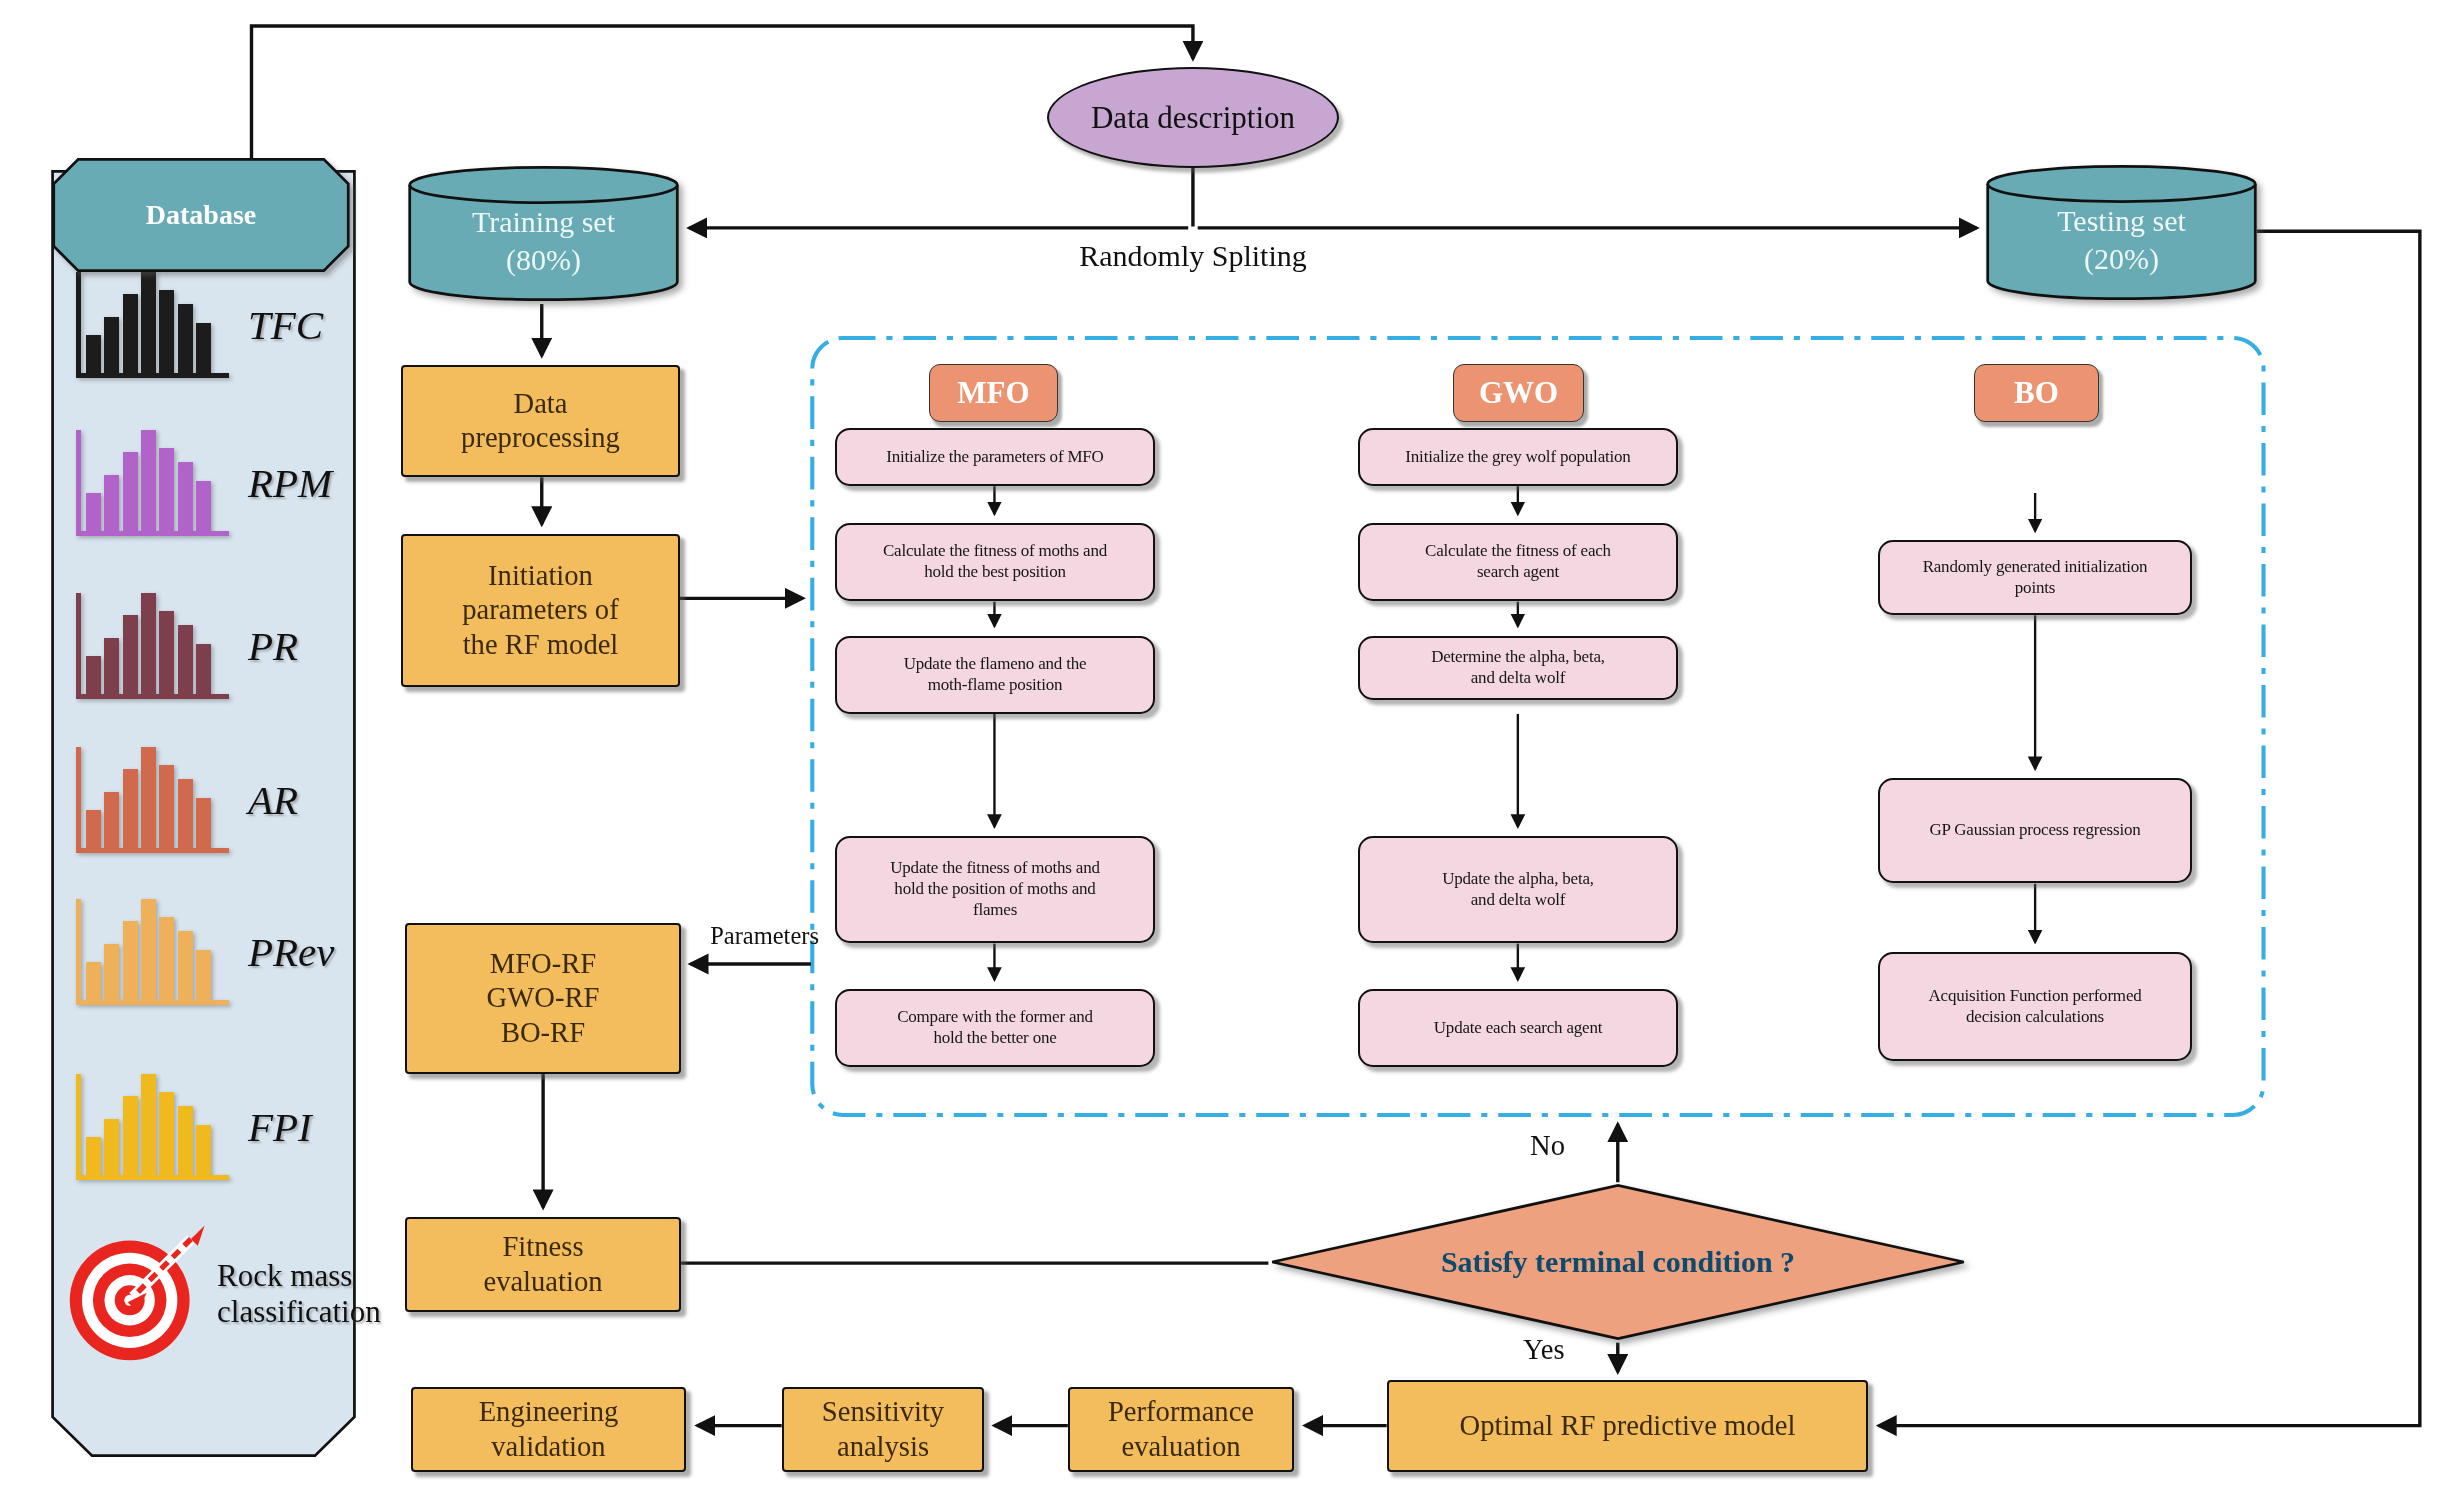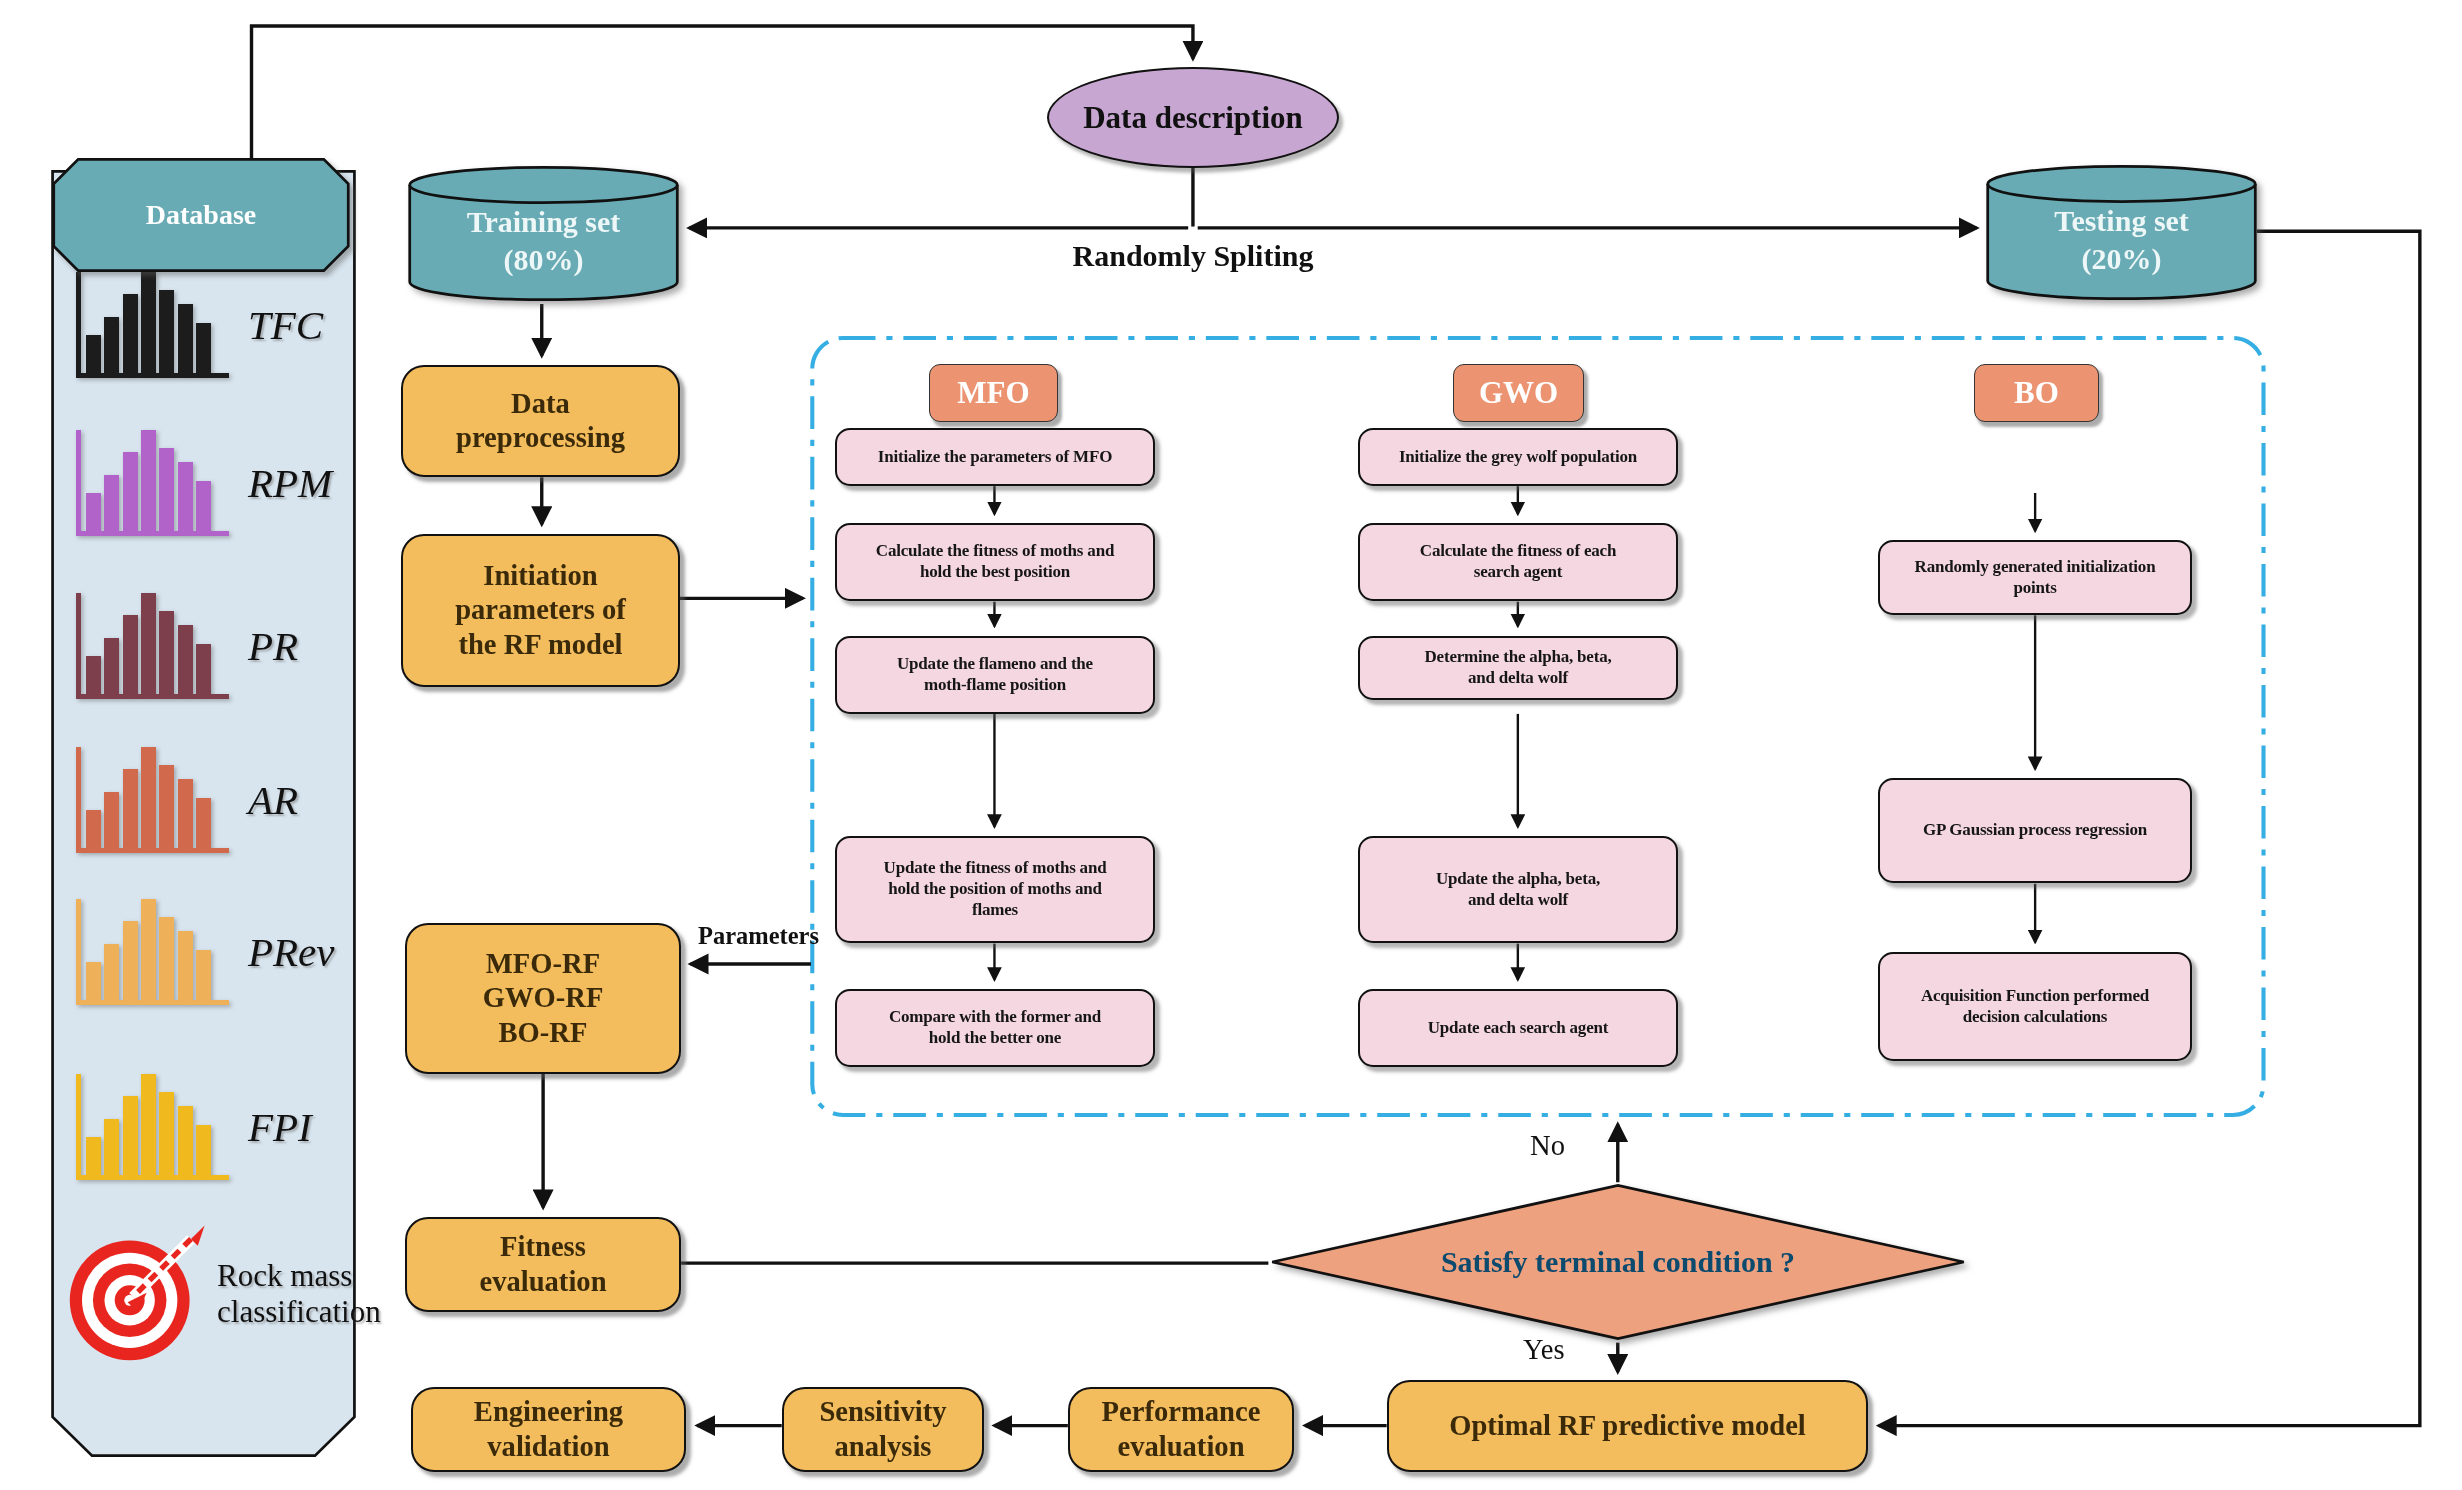--- a/index.html
+++ b/index.html
@@ -2,21 +2,21 @@
 <html style="font-size:11px"><head>
 <meta charset="utf-8">
 <style>
   html,body{margin:0;padding:0;background:#fff;}
   #canvas{position:relative;width:2462px;height:1491px;background:#fff;overflow:hidden;
           font-family:"Liberation Serif","DejaVu Serif",serif;color:#111;}
   #connectors{position:absolute;left:0;top:0;z-index:1;}
   .ln{stroke:#111;stroke-width:5;fill:none;}
   .ln2{stroke:#111;stroke-width:3.5;fill:none;}
   .abs{position:absolute;box-sizing:border-box;}
-  .txt{white-space:pre-line;text-align:center;font-weight:bold;}
+  .txt{white-space:pre-line;text-align:center;}
   
   #sidebar{left:51px;top:170px;width:305px;height:1287px;z-index:2;}
   #sidebar > svg{position:absolute;left:0;top:0;}
   #db-header{left:52px;top:158px;width:298px;height:114px;z-index:3;display:flex;align-items:center;justify-content:center;}
   #db-header .cap{position:relative;z-index:2;color:#fff;font-size:28px;font-weight:bold;}
   #db-header > svg{position:absolute;left:0;top:0;filter:drop-shadow(4.1px 4.8px 2.7px rgba(90,90,90,.45));}
   .featrow{position:absolute;left:24.5px;display:flex;align-items:center;gap:19px;z-index:3;}
   .hist{width:139px;height:101px;border-left:5.4px solid var(--c,#222);border-bottom:5.4px solid var(--c,#222);
         display:flex;align-items:flex-end;gap:3.4px;padding:0 4.1px 0 5.4px;filter:drop-shadow(2.7px 2.7px 2px rgba(90,90,90,.45));}
   .hist i{display:block;width:15px;background:var(--c,#222);}
@@ -28,21 +28,21 @@
   #target-row{position:absolute;left:13.6px;top:1052px;display:flex;align-items:center;gap:9.5px;z-index:3;}
   #target-row .featlabel{font-style:normal;font-size:31px;line-height:1.15;white-space:pre-line;text-align:left;}
   
   .cyl{z-index:2;}
   .cyl > svg{position:absolute;left:0;top:0;filter:drop-shadow(4.8px 4.8px 3.4px rgba(90,90,90,.5));}
   .cyl .cap{position:absolute;left:0;top:23px;width:100%;height:109px;display:flex;align-items:center;justify-content:center;
             color:#eef7f7;font-size:30px;line-height:1.25;z-index:2;}
   #ellipse{left:1047px;top:67px;width:292px;height:101px;background:#c8a6d2;border:2.7px solid #111;border-radius:50%;
            display:flex;align-items:center;justify-content:center;font-size:31px;z-index:2;
            box-shadow:4.1px 4.8px 3.4px rgba(90,90,90,.45);}
-  .obox{background:#f3bc5c;border:2.7px solid #111;border-radius:23px;color:#3a2a0a;
+  .obox{background:#f3bc5c;border:2.7px solid #111;border-radius:4px;color:#3a2a0a;
         display:flex;align-items:center;justify-content:center;font-size:28.6px;line-height:1.2;z-index:2;
         box-shadow:4.1px 4.8px 3.4px rgba(90,90,90,.5);}
   .pbox{background:#f4d7e0;border:2px solid #111;border-radius:15px;color:#161616;
         display:flex;align-items:center;justify-content:center;font-size:17px;line-height:1.22;z-index:2;
         box-shadow:4.1px 4.8px 3.4px rgba(90,90,90,.45);letter-spacing:-0.2px;}
   .ahead{background:#ec9472;border:1.4px solid #333;border-radius:11px;color:#fff;font-weight:bold;
          display:flex;align-items:center;justify-content:center;font-size:31px;z-index:2;
          box-shadow:3.4px 4.1px 2.7px rgba(90,90,90,.5);}
   #diamond{left:1267px;top:1182px;width:702px;height:160px;z-index:2;}
   #diamond > svg{position:absolute;left:0;top:0;filter:drop-shadow(4.8px 4.8px 3.4px rgba(90,90,90,.5));}

